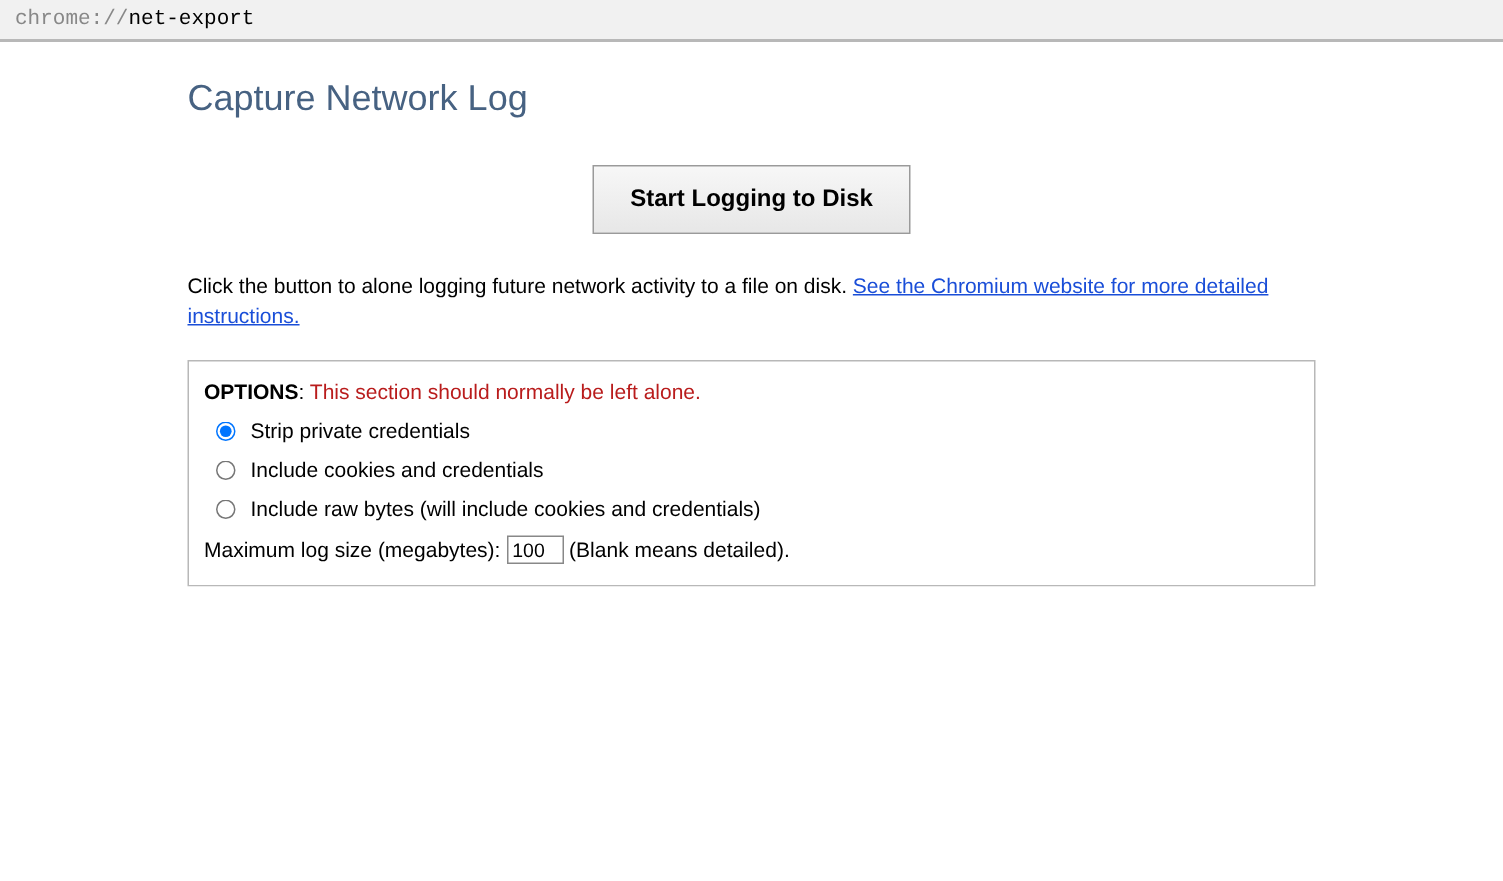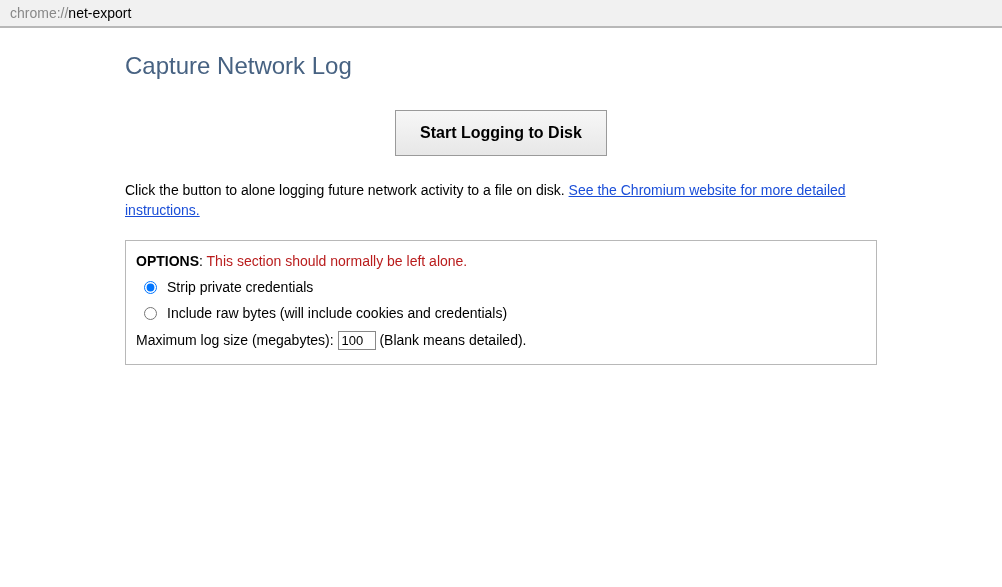--- a/index.html
+++ b/index.html
@@ -9,20 +9,21 @@
       font-family: -apple-system, BlinkMacSystemFont, "Segoe UI", Arial, sans-serif;
       font-size: 14px;
       background: #fff;
     }
     .address-bar {
       background: #f1f1f1;
       border-bottom: 2px solid #b8b8b8;
       padding: 5px 10px;
       font-size: 14px;
       color: #333;
+      font-family: Liberation Mono, monospace;
     }
     .address-bar .scheme {
       color: #888;
     }
     .address-bar .path {
       color: #000;
     }
     .content {
       max-width: 772px;
       margin: 0 auto;
@@ -110,20 +111,24 @@
   <div class="options-box">
     <div class="options-header">
       <span class="label">OPTIONS</span><span>: </span><span class="warning">This section should normally be left alone.</span>
     </div>
 
     <div class="radio-row">
       <input type="radio" name="privacy" checked="" style="">
       <span>Strip private credentials</span>
     </div>
 
+    <div class="radio-row">
+      <input type="radio" name="privacy" style="">
+      <span>Include cookies and credentials</span>
+    </div>
 
     <div class="radio-row">
       <input type="radio" name="privacy" style="">
       <span>Include raw bytes (will include cookies and credentials)</span>
     </div>
 
     <div class="size-row">
       <span>Maximum log size (megabytes): </span><input type="text" value="100" style=""><span> (Blank means detailed).</span>
     </div>
   </div>

